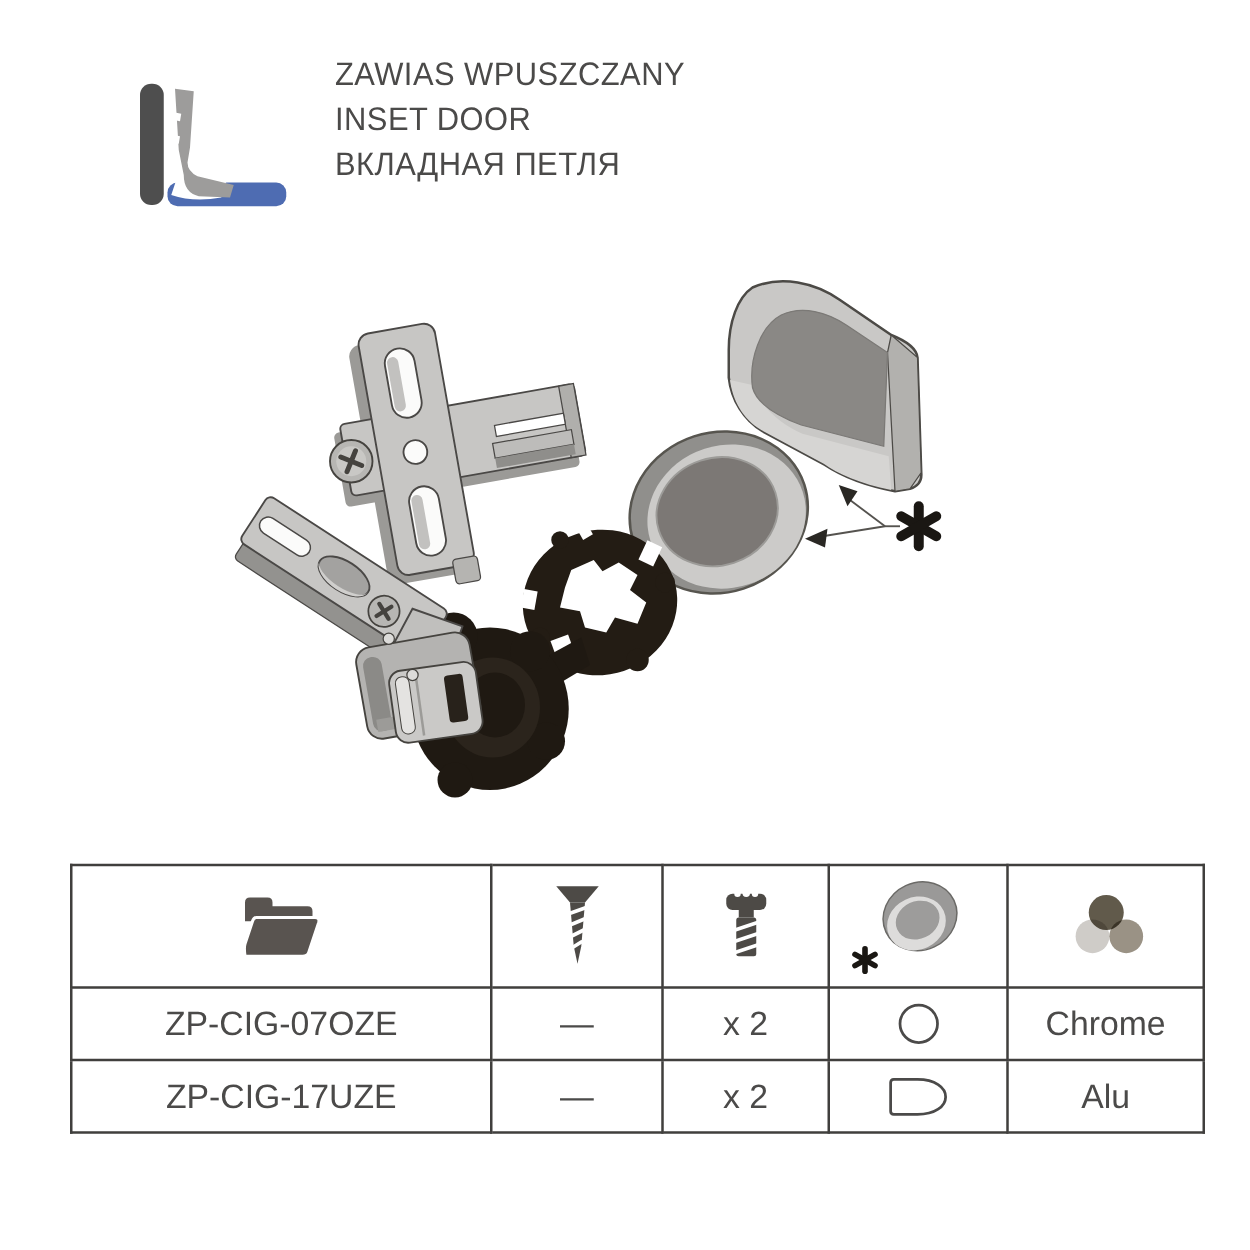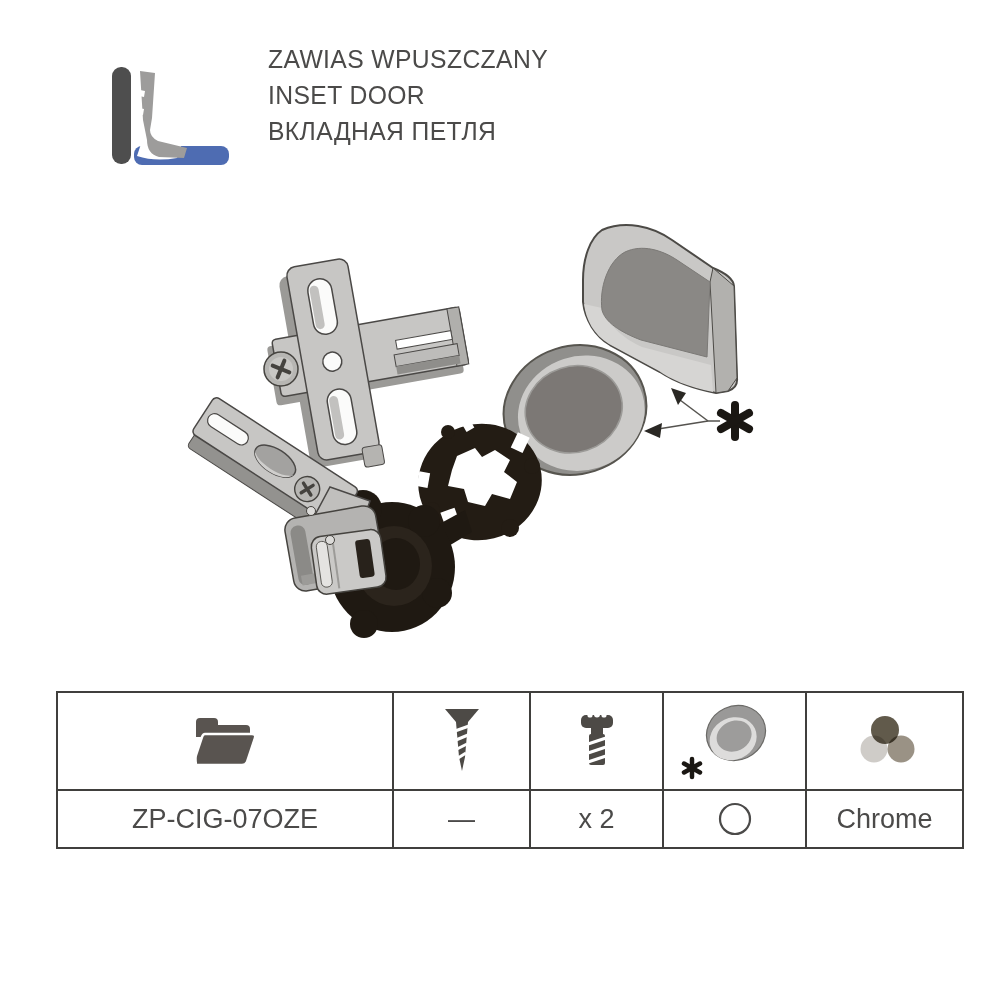--- a/index.html
+++ b/index.html
@@ -250,14 +250,26 @@
     <td>
       <svg class="shape-icon" width="34" height="34" viewBox="0 0 34 34" style="display: block;">
             <circle cx="17" cy="17" r="15" fill="none" stroke="#4b4a49" stroke-width="2.2"></circle>
           </svg>
 
     </td>
     <td>Chrome</td>
   </tr>
 
 
+  <tr class="data-row">
+    <td>ZP-CIG-17UZE</td>
+    <td>—</td>
+    <td>x 2</td>
+    <td>
+
+      <svg class="shape-icon" width="47" height="31" viewBox="0 0 47 31" style="display: block;">
+            <path d="M4,1.5 H23 C37,1.5 45.5,8 45.5,15.5 C45.5,23 37,29.5 23,29.5 H4 Q1.5,29.5 1.5,27 V4 Q1.5,1.5 4,1.5 Z" fill="none" stroke="#4b4a49" stroke-width="2.2"></path>
+          </svg>
+    </td>
+    <td>Alu</td>
+  </tr>
 </tbody>
   </table>
 
 </body></html>

